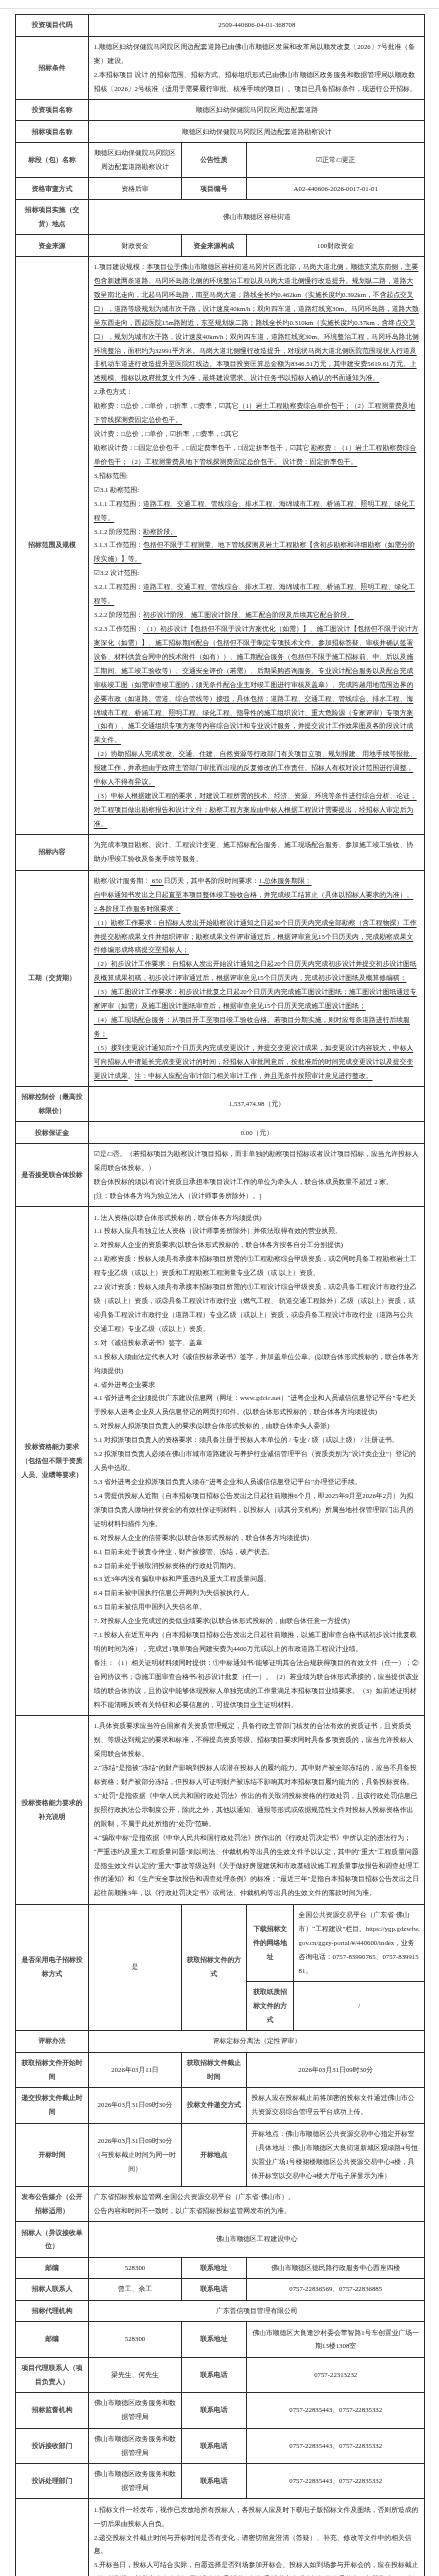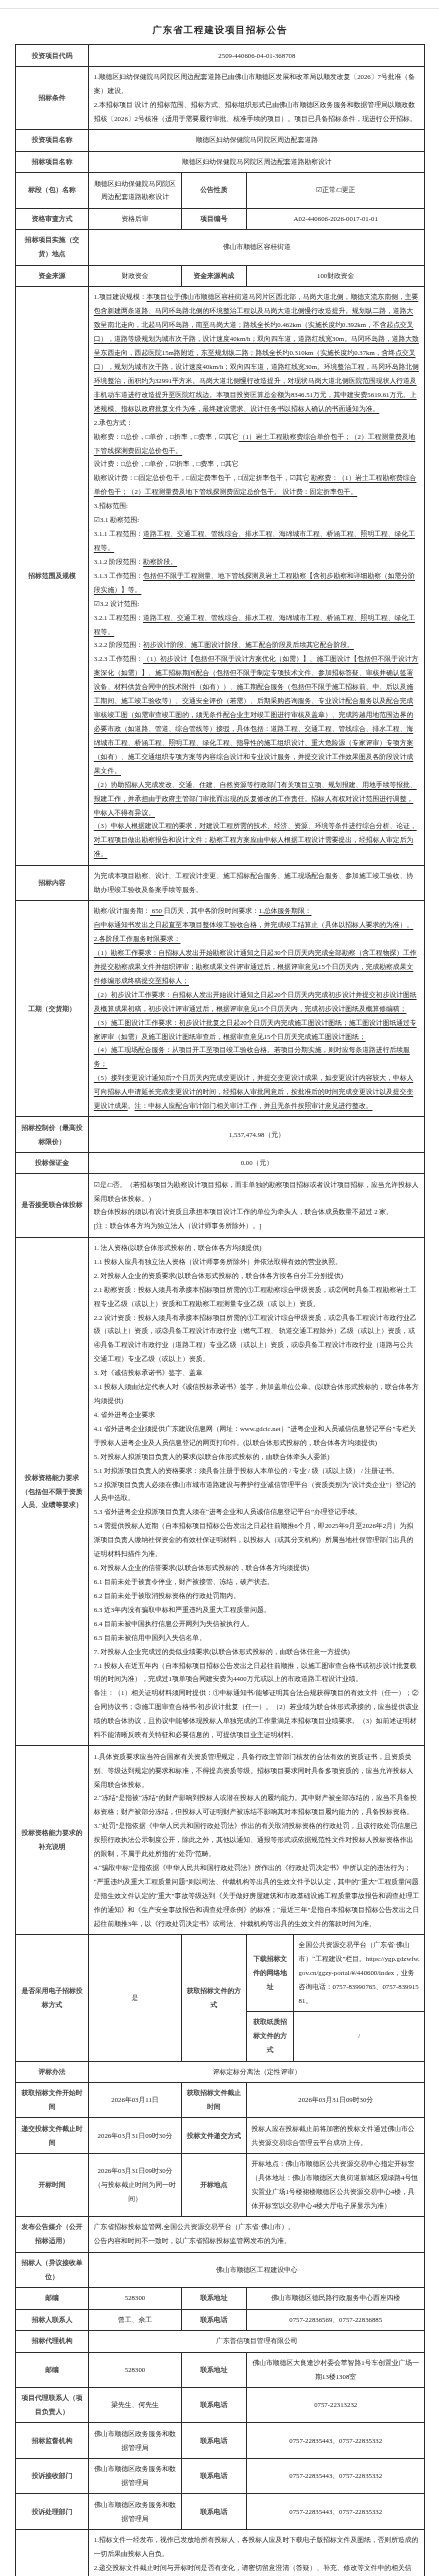--- a/index.html
+++ b/index.html
@@ -14,21 +14,20 @@
   td.center{text-align:center;}
   td.left{text-align:left;padding:2.2px 6.5px;}
   .p{margin:0;}
   .u{text-decoration:underline;text-underline-offset:1.6px;}
 </style>
 </head>
 <body>
 
 <div class="top-divider"></div>
 <div class="doc">
-  <div class="page-title">广东省工程建设项目招标公告</div>
   <table class="ann">
     <colgroup>
       <col style="width:18%">
       <col style="width:22.5%">
       <col style="width:16%">
       <col style="width:11.5%">
       <col style="width:32%">
     </colgroup>
     <tbody id="ann-body">
         <tr>

